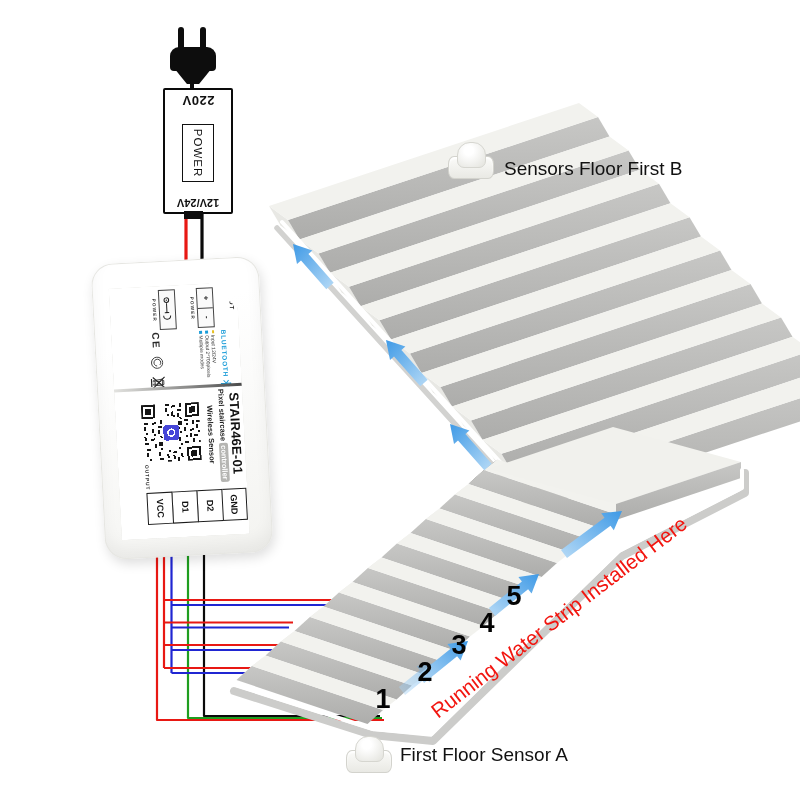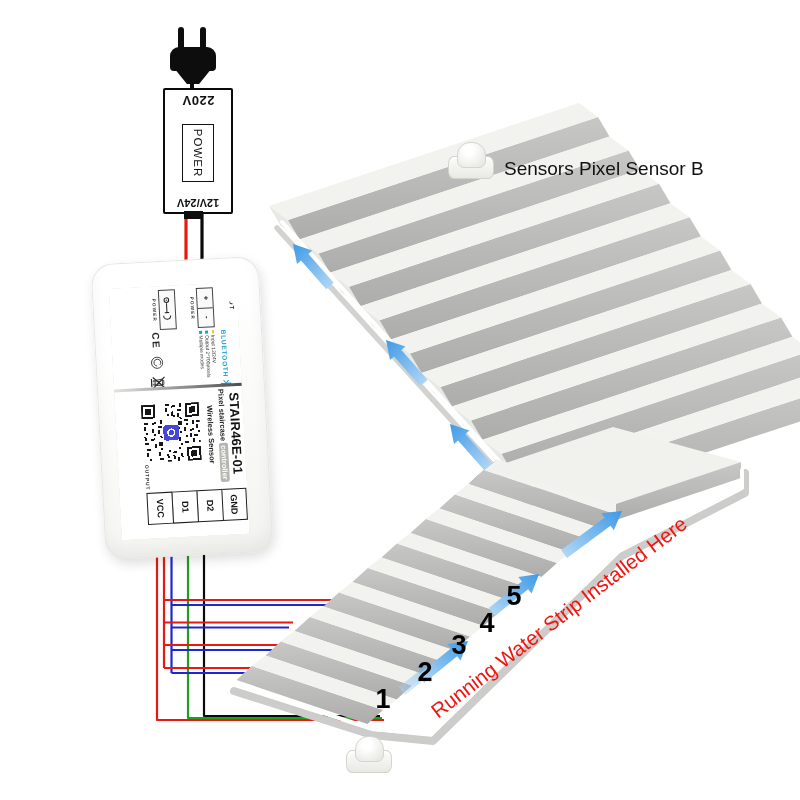--- a/index.html
+++ b/index.html
@@ -349,26 +349,27 @@
         <div class="lab output-lab">OUTPUT</div>
 
       </div>
     </div>
   </div>
 
   <div class="sensor ov" style="left:448px;top:142px;">
     <div class="base"></div>
     <div class="dome"></div>
   </div>
-  <div class="ann ov" style="left:504px;top:158px;">Sensors Pixel Sensor B</div>
+  <div class="ann ov" style="left:504px;top:158px;">Sensors Floor First B</div>
 
   <div class="sensor ov" style="left:346px;top:736px;">
     <div class="base"></div>
     <div class="dome"></div>
   </div>
+  <div class="ann ov" style="left:400px;top:744px;">First Floor Sensor A</div>
 
   <div class="stepnum" style="left:383px;top:699px;">1</div>
   <div class="stepnum" style="left:425px;top:672px;">2</div>
   <div class="stepnum" style="left:459px;top:645px;">3</div>
   <div class="stepnum" style="left:487px;top:623px;">4</div>
   <div class="stepnum" style="left:514px;top:596px;">5</div>
 
   <div class="note">Running Water Strip Installed Here</div>
 
 </div>

